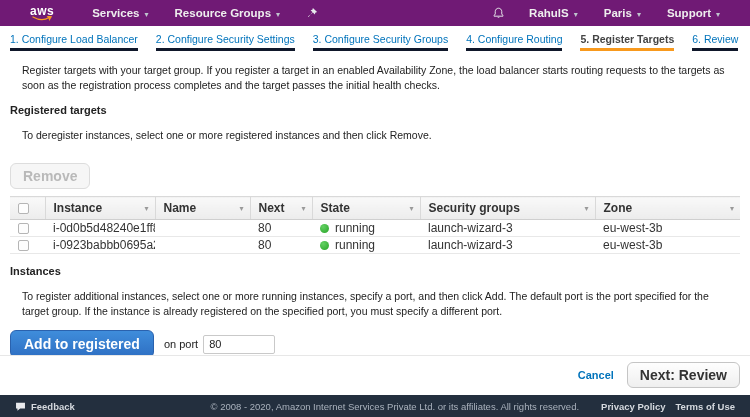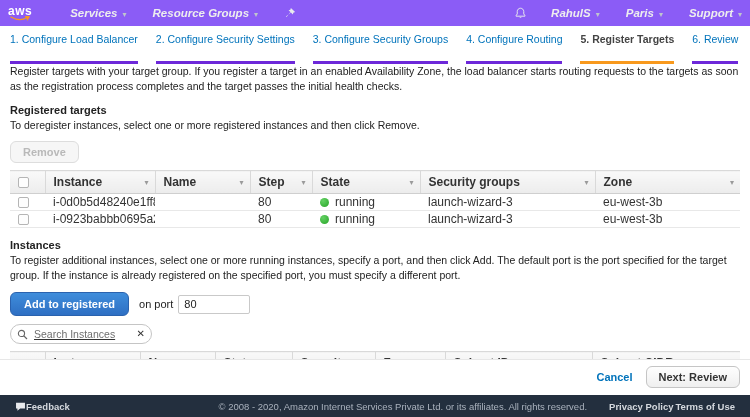--- a/index.html
+++ b/index.html
@@ -1,42 +1,42 @@
 <!DOCTYPE html>
 <html><head>
 <meta charset="utf-8">
 <style>
   * { box-sizing: border-box; }
   html,body { margin:0; padding:0; background:#fff; }
   body { font-family:"Liberation Sans","DejaVu Sans",sans-serif; width:750px; }
   .page { position:relative; width:750px; height:417px; overflow:hidden; background:#fff; }
 
   
-  .topnav { height:26px; background:#8b5cf6; display:flex; align-items:center; padding:0 8px; color:#eee; font-size:11.5px; }
+  .topnav { height:26px; background:#701a75; display:flex; align-items:center; padding:0 30px; color:#eee; font-size:11.5px; }
   .logo { display:flex; flex-direction:column; align-items:center; margin-right:38px; cursor:pointer; line-height:1; }
   .logo-text { font-weight:bold; font-size:12px; color:#fff; letter-spacing:.5px; }
   .logo svg { margin-top:-1px; }
-  .nav-item { display:flex; align-items:center; margin-right:26px; font-weight:600; cursor:pointer; white-space:nowrap;font-style:italic; }
+  .nav-item { display:flex; align-items:center; margin-right:26px; font-weight:600; cursor:pointer; white-space:nowrap; }
   .nav-item .caret::after { content:"▾"; font-size:8px; color:#bfc5cd; margin-left:5px; }
   .topnav .spacer { flex:1; }
   .icon-btn { display:flex; align-items:center; margin-right:24px; cursor:pointer; }
   .topnav svg { display:block; }
 
   
   .wizard-steps { display:flex; gap:18px; padding:7px 10px 0 10px; font-size:10.5px; }
-  .wstep { color:#0073bb; padding-bottom:16px; border-bottom:3px solid #6d28d9; cursor:pointer; white-space:nowrap; }
+  .wstep { color:#0073bb; padding-bottom:3px; border-bottom:3px solid #0f172a; cursor:pointer; white-space:nowrap; }
   .wstep.active { color:#444; font-weight:bold; border-bottom-color:#f8991d; cursor:default; }
 
   
   .content { padding:0 10px; color:#222; }
   h1 { font-size:17px; font-weight:400; color:#444; margin:7px 0 3px 0; }
-  .desc { font-size:10.5px; line-height:1.4; margin:0; color:#222; }
+  .desc { font-size:10.5px; line-height:1.4; margin:12px; color:#222; }
   h2 { font-size:11px; font-weight:bold; margin:11px 0 2px 0; color:#222; }
 
-  .btn { font-size:11px; border-radius:6px; padding:4px 12px; border:1px solid #c5c5c5; background:linear-gradient(#fefefe,#efefef); color:#333; font-weight:bold; cursor:pointer;text-align:right; }
+  .btn { font-size:14px; border-radius:6px; padding:4px 12px; border:1px solid #c5c5c5; background:linear-gradient(#fefefe,#efefef); color:#333; font-weight:bold; cursor:pointer;text-align:right; }
   .btn.disabled { color:#b9b9b9; background:#f6f6f6; border-color:#ddd; cursor:default; }
   .btn.primary { background:linear-gradient(#3f8ddb,#2e6fc3); border:1px solid #2a62ae; color:#fff; }
   .remove-btn { margin:8px 0 0 0; }
 
   
   table.grid { width:100%; border-collapse:collapse; margin-top:7px; font-size:12px; table-layout:fixed; }
   table.grid th { background:linear-gradient(#f9f9f9,#ececec); border-top:1px solid #d9d9d9; border-bottom:1px solid #cfcfcf; text-align:left; font-weight:bold; color:#333; padding:4px 8px; position:relative; white-space:nowrap; overflow:hidden; }
   table.grid th + th { border-left:1px solid #d9d9d9; }
   table.grid td { border-bottom:1px solid #e8e8e8; padding:1px 8px; color:#333; white-space:nowrap; overflow:hidden; }
   .sort::after { content:"▾"; color:#9a9a9a; font-size:8px; position:absolute; right:6px; top:7px; }
@@ -54,24 +54,24 @@
   .search-box { display:flex; align-items:center; width:142px; height:20px; border:1px solid #c5c5c5; border-radius:10px; margin-top:8px; padding:0 6px; background:#fff; }
   .search-box input { border:none; outline:none; flex:1; font-size:10.5px; min-width:0; font-family:inherit; color:#333; background:transparent;text-decoration:underline; }
   .search-box input::placeholder { color:#6e6e6e; }
   .clear-icon { color:#333; font-weight:bold; font-size:10px; cursor:pointer; line-height:1; }
   .clear-icon::after { content:"✕"; }
 
   
   .bottom-actions { position:absolute; left:0; right:0; bottom:22px; background:#fff; border-top:1px solid #e7e7e7; display:flex; justify-content:flex-end; align-items:center; gap:9px; padding:6px 10px 7px 10px; }
   .cancel-link { color:#0073bb; font-size:11px; font-weight:bold; text-decoration:none; margin-right:4px; cursor:pointer; }
   .site-footer { position:absolute; left:0; right:0; bottom:0; height:22px; background:#232f3e; display:flex; align-items:center; padding:0 15px; font-size:9.5px; color:#d5d9de; }
-  .footer-item { display:flex; align-items:center; margin-right:28px; font-weight:bold; cursor:pointer; }
+  .footer-item { display:flex; align-items:center; gap:5px; margin-right:28px; font-weight:bold; cursor:pointer; }
   .site-footer .spacer { flex:1; }
   .copyright { color:#aab2bd; margin-right:22px; }
-  .footer-link { color:#d5d9de; font-weight:bold; margin-left:2px; cursor:pointer; }
+  .footer-link { color:#d5d9de; font-weight:bold; margin-left:10px; cursor:pointer; }
 </style>
 </head>
 <body>
 
 <div class="page">
 
   <header class="topnav">
     <div class="logo">
       <span class="logo-text">aws</span>
       <svg width="20" height="5" viewBox="0 0 20 5">
@@ -136,21 +136,21 @@
           <col style="width:62px">
           <col style="width:108px">
           <col style="width:175px">
           <col>
         </colgroup>
       <thead>
         <tr>
           <th class="chk-col"><span class="checkbox"></span></th>
           <th class="sort">Instance</th>
           <th class="sort">Name</th>
-          <th class="sort">Step</th>
+          <th class="sort">Next</th>
           <th class="sort">State</th>
           <th class="sort">Security groups</th>
           <th class="sort">Zone</th>
         </tr>
       </thead>
       <tbody>
         <tr>
           <td><span class="checkbox"></span></td>
           <td>i-0d0b5d48240e1ff86</td>
           <td></td>

